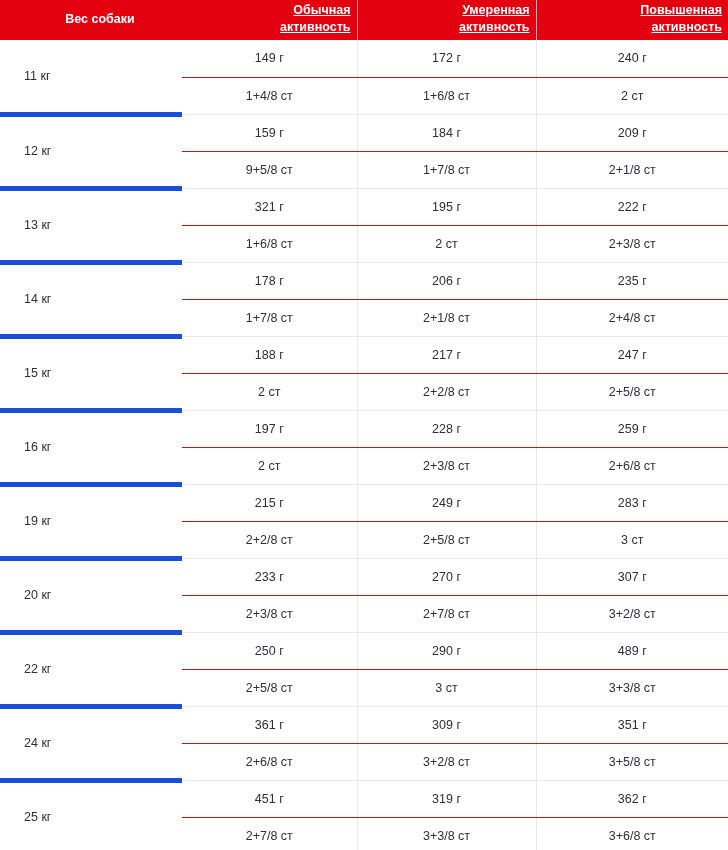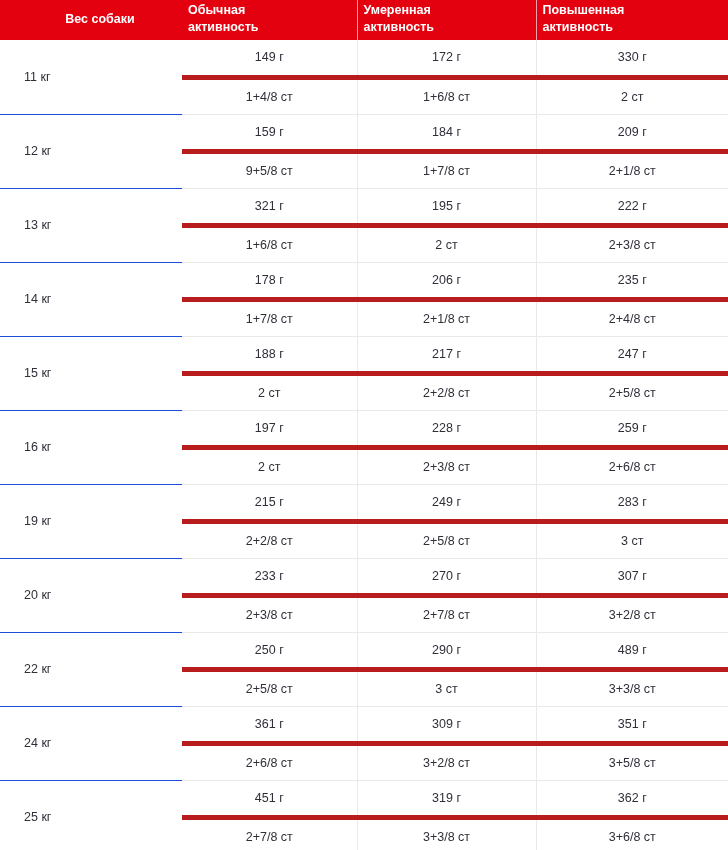--- a/index.html
+++ b/index.html
@@ -37,21 +37,22 @@
   }
   .feeding-table thead th:last-child {
     border-right: none;
   }
   .th-weight {
     text-align: center;
     padding-left: 24px !important;
     border-right: none !important;
   }
   .th-activity {
-    text-align: left;
+    text-align: right;
+    text-decoration: underline;
   }
   .th-activity .line1 { display: block; }
   .th-activity .line2 { display: block; }
 
   
   col.c-weight   { width: 182px; }
   col.c-normal   { width: 175px; }
   col.c-moderate { width: 179px; }
   col.c-high     { width: 192px; }
 
@@ -61,33 +62,33 @@
     box-sizing: border-box;
     font-size: 12.5px;
     color: #2f2f3a;
     vertical-align: middle;
     padding: 0 6px;
     background: #ffffff;
   }
   .cell-weight {
     text-align: left;
     padding-left: 24px !important;
-    border-bottom: 1px solid #1d4ed8;
+    border-bottom: 5px solid #1d4ed8;
     margin-top: 44px;
   }
   .cell-val {
     text-align: center;
     border-bottom: 1px solid #e9e9e9;
     border-left: 1px solid #e9e9e9;
   }
   .cell-val.first-col {
     border-left: none;
   }
   tbody tr.row-grams td.cell-val {
-    border-bottom: 5px solid #b91c1c;
+    border-bottom: 1px solid #b91c1c;
   }
 </style>
 </head>
 <body>
 
 <table class="feeding-table">
   <colgroup>
     <col class="c-weight">
     <col class="c-normal">
     <col class="c-moderate">
@@ -113,21 +114,21 @@
         <span class="line2">активность</span>
       </th>
     </tr>
   </thead>
 
   <tbody id="table-body">
       <tr class="row-grams">
         <td class="cell-weight" rowspan="2">11 кг</td>
         <td class="cell-val first-col">149 г</td>
         <td class="cell-val">172 г</td>
-        <td class="cell-val">330 г</td>
+        <td class="cell-val">240 г</td>
       </tr>
       <tr class="row-cups">
         <td class="cell-val first-col">1+4/8 ст</td>
         <td class="cell-val">1+6/8 ст</td>
         <td class="cell-val">2 ст</td>
       </tr>
       <tr class="row-grams">
         <td class="cell-weight" rowspan="2">12 кг</td>
         <td class="cell-val first-col">159 г</td>
         <td class="cell-val">184 г</td>

